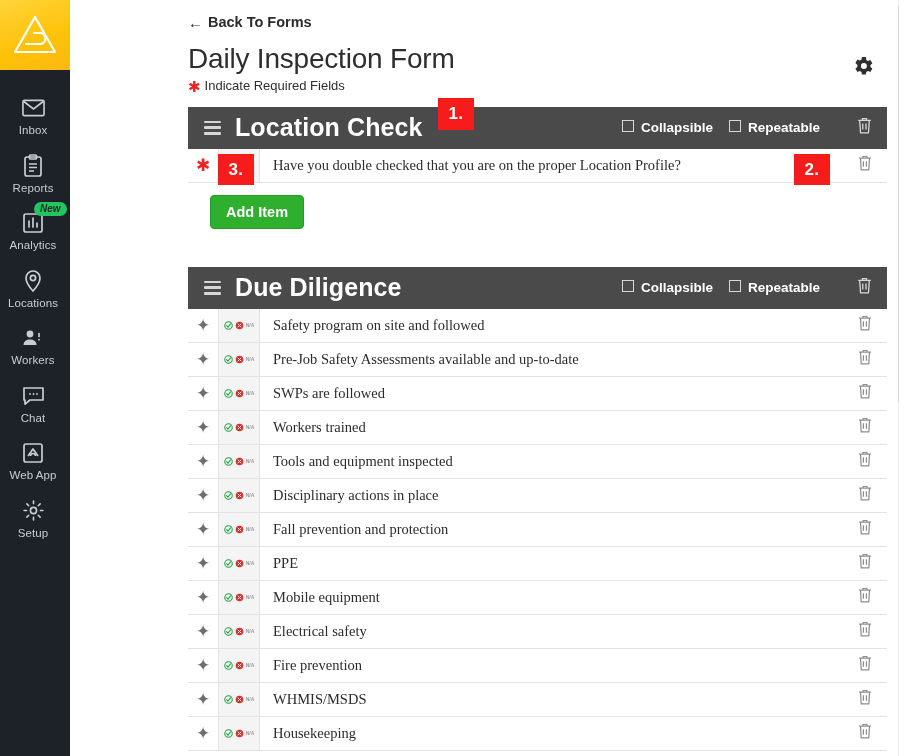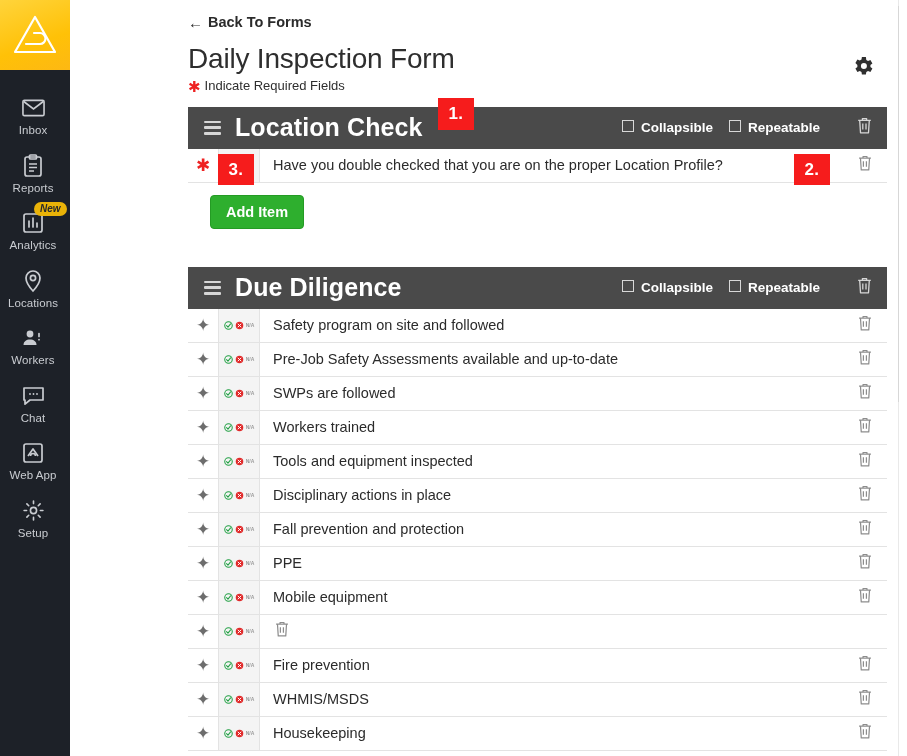--- a/index.html
+++ b/index.html
@@ -39,21 +39,21 @@
   .nav-label {
     margin-top: 4px;
     font-size: 11.5px;
     color: #c9ccd1;
     letter-spacing: .1px;
     line-height: 1;
   }
   .nav-badge {
     position: absolute;
     top: 1px; left: 36px;
-    background: #eab308;
+    background: #22c55e;
     color: #2a2a2a;
     font-size: 10px;
     font-style: italic;
     font-weight: bold;
     border-radius: 9px;
     padding: 1px 6px 2px;
     line-height: 1.1;
     white-space: nowrap;
   }
 
@@ -162,20 +162,21 @@
   .yn-na  { color: #9b9b9b; }
   .na-lbl { font-size: 5px; font-weight: bold; color: #9b9b9b; line-height: 1; }
 
   .cell-label {
     flex: 1 1 auto;
     display: flex; align-items: center;
     padding: 8px 10px 8px 13px;
     font-size: 14.5px;
     color: #2b2b2b;
     cursor: text;
+    font-family: Liberation Serif, serif;
   }
   .cell-trash {
     width: 44px; flex: 0 0 44px;
     display: flex; align-items: center; justify-content: center;
     cursor: pointer;
   }
 
   .add-item-btn {
     margin-top: 12px; margin-left: 22px;
     background: #2eaf2e;
@@ -649,20 +650,21 @@
                 <span><svg width="9" height="9" viewBox="0 0 12 12" fill="none" stroke="#22a044" stroke-width="1.4">
                     <circle cx="6" cy="6" r="5"></circle>
                     <path d="M3.4 6.2 5.3 8.1 8.8 3.9" stroke-linecap="round" stroke-linejoin="round"></path>
                   </svg></span>
                 <span><svg width="9" height="9" viewBox="0 0 12 12" fill="#e02b2b" stroke="none">
                     <circle cx="6" cy="6" r="5"></circle>
                     <path d="M4.1 4.1 7.9 7.9M7.9 4.1 4.1 7.9" stroke="#fff" stroke-width="1.3" stroke-linecap="round"></path>
                   </svg></span>
                 <span class="na-lbl">N/A</span>
               </span>
+              <span class="cell-label">Electrical safety</span>
               <span class="cell-trash">
                 <span><svg width="16" height="18" viewBox="0 0 17 19" fill="none" stroke="#8d8d8d" stroke-width="1.3">
                     <path d="M2.2 4.4h12.6M6.4 4.4V2.6h4.2v1.8M3.7 4.4l.8 12.4h8l.8-12.4" stroke-linejoin="round"></path>
                     <path d="M6.8 7.6v6M10 7.6v6"></path>
                   </svg></span>
               </span>
             </div>
             <div class="item-row">
               <span class="cell-star">
                 <span class="star-glyph star-opt">✦</span>

